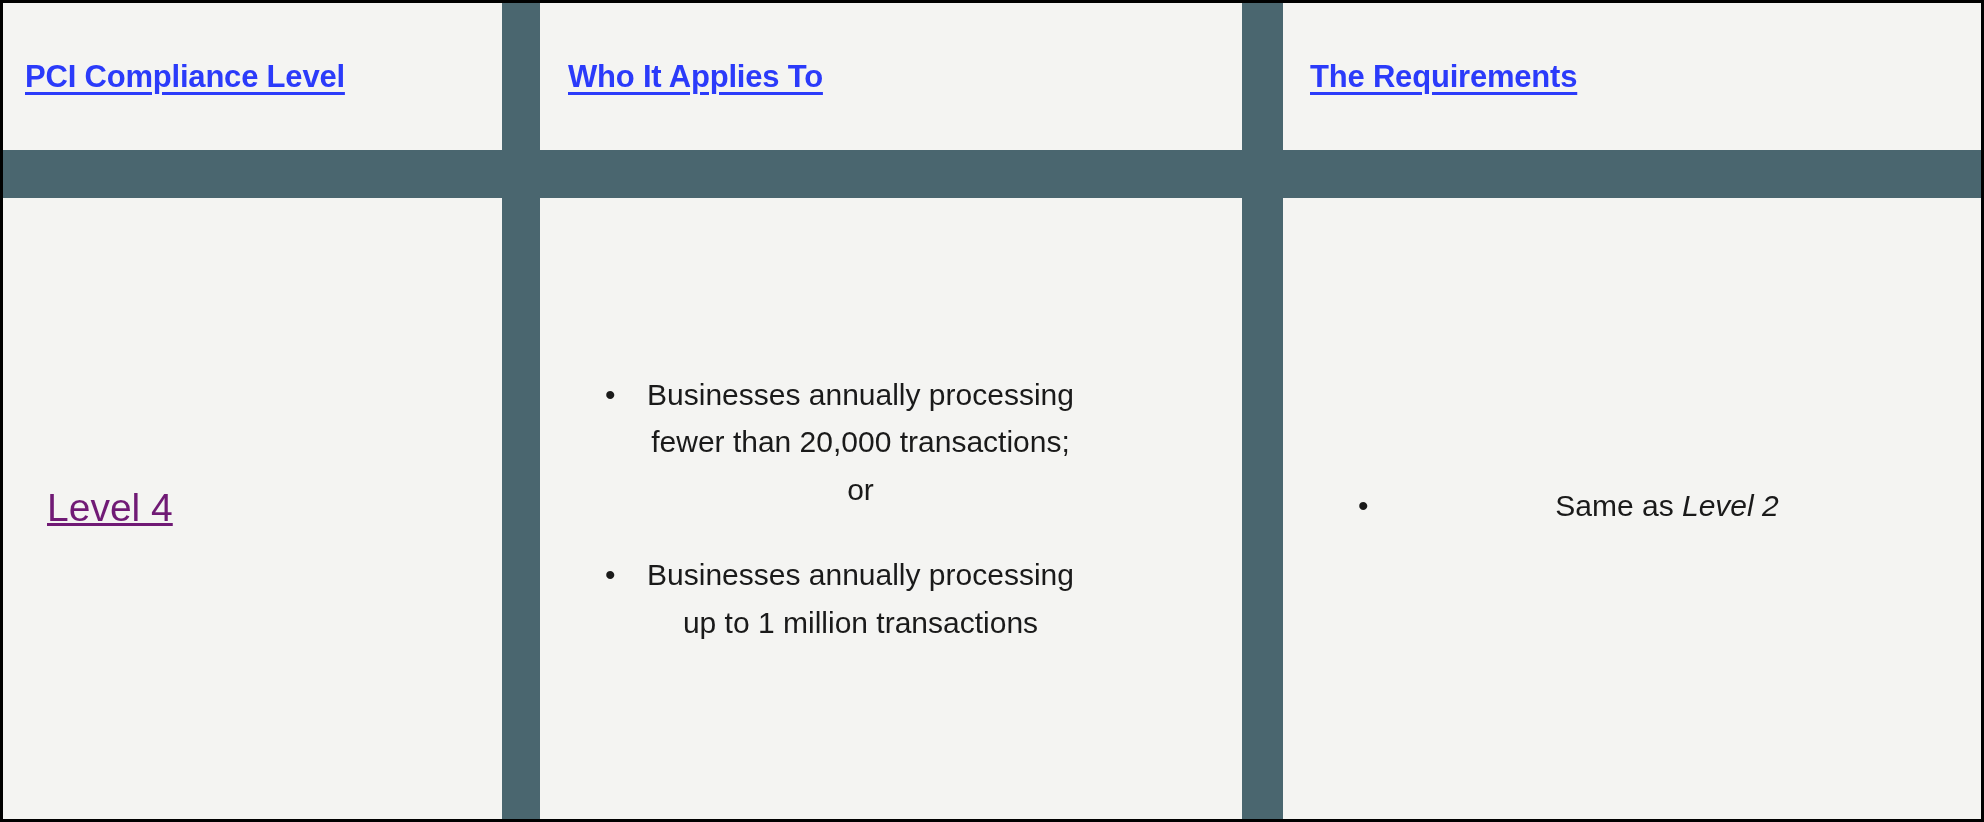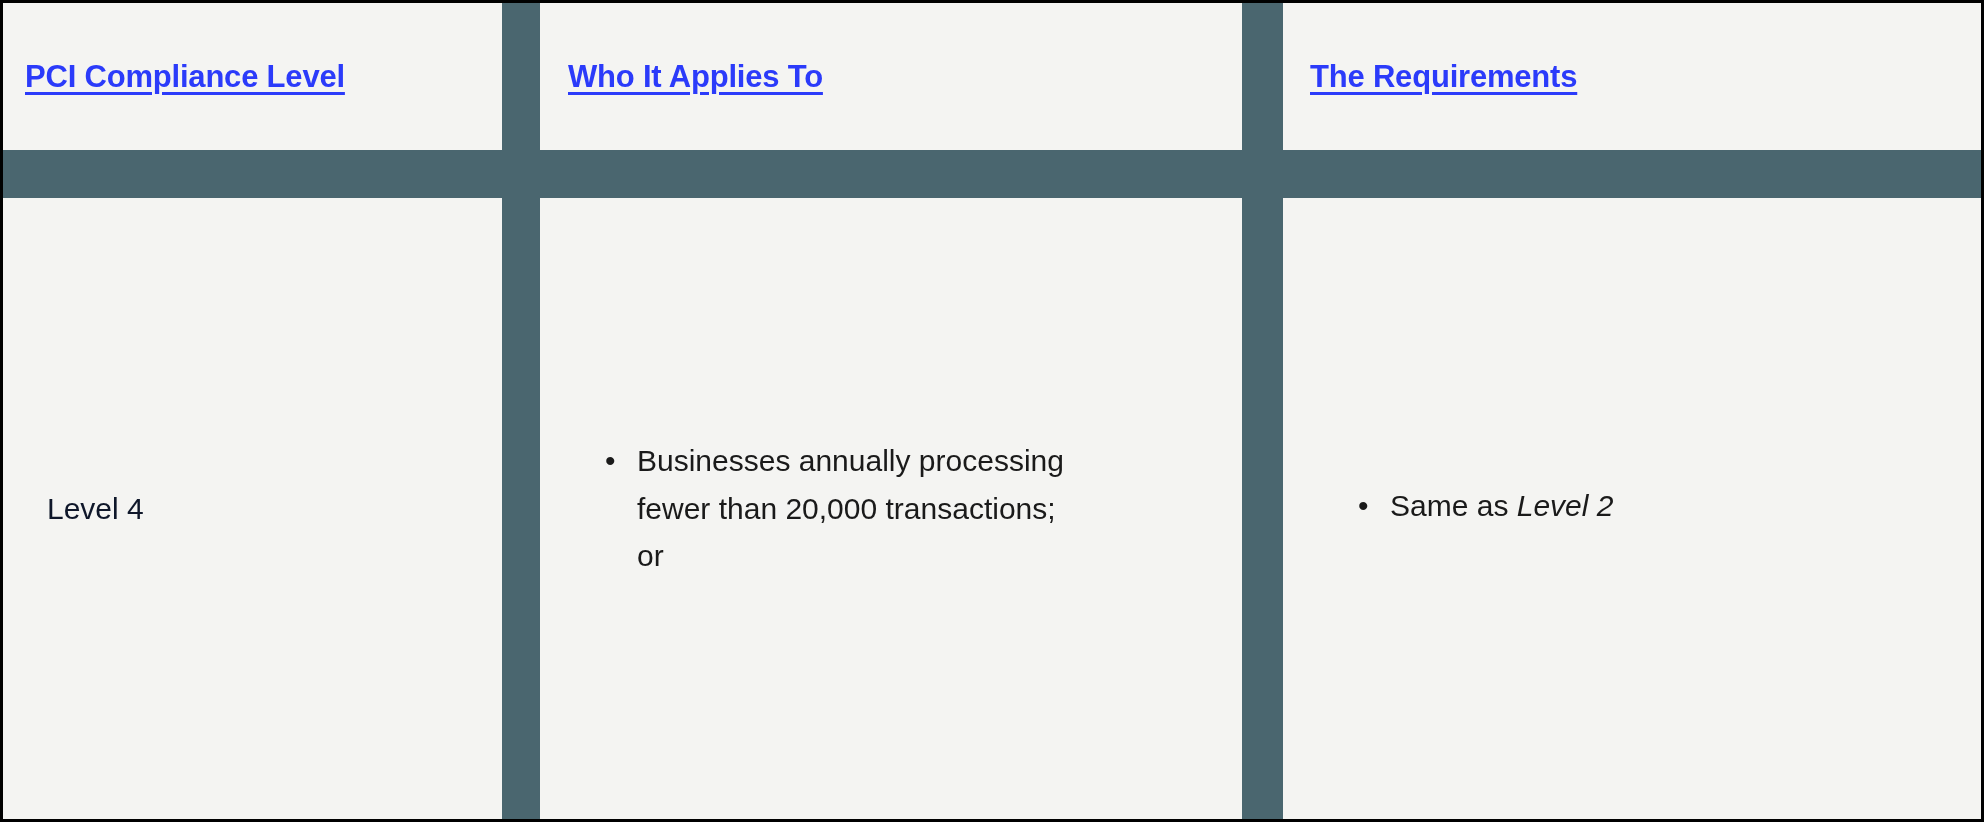--- a/index.html
+++ b/index.html
@@ -85,37 +85,39 @@
     height: 100%;
     display: flex;
     align-items: center;
     box-sizing: border-box;
   }
   .col1 .body-inner { padding: 0 0 0 44px; }
   .col2 .body-inner { padding: 0 40px 0 30px; }
   .col3 .body-inner { padding: 0 40px 6px 40px; }
 
   .plain-text {
-    color: #0f172a;
-    font-size: 30px;
+    color: #701a75;
+    font-size: 39px;
     line-height: 1.45;
+    text-decoration: underline;
   }
 
   ul.bullets {
     margin: 0;
     padding: 0 0 0 56px;
     list-style: none;
     width: 100%;
   }
   ul.bullets li {
     position: relative;
     color: #1A1A1A;
     font-size: 30px;
     line-height: 1.58;
     margin: 0 0 38px 11px;
+    text-align: center;
   }
   ul.bullets li:last-child { margin-bottom: 0; }
   ul.bullets li::before {
     content: "\2022";
     position: absolute;
     left: -32px;
     top: 0;
     font-size: 30px;
     line-height: 1.58;
     color: #1A1A1A;
@@ -163,20 +165,23 @@
         <span class="plain-text">Level 4</span>
       </div>
     </div>
 
     <div class="cell col2">
       <div class="body-inner">
         <ul class="bullets">
           <li>
             <span>Businesses annually processing fewer than 20,000 transactions; or</span>
           </li>
+          <li>
+            <span>Businesses annually processing up to 1 million transactions</span>
+          </li>
         </ul>
       </div>
     </div>
 
     <div class="cell col3">
       <div class="body-inner">
         <ul class="bullets tight">
           <li>
             <span>Same as </span><span class="em-italic">Level 2</span>
           </li>

